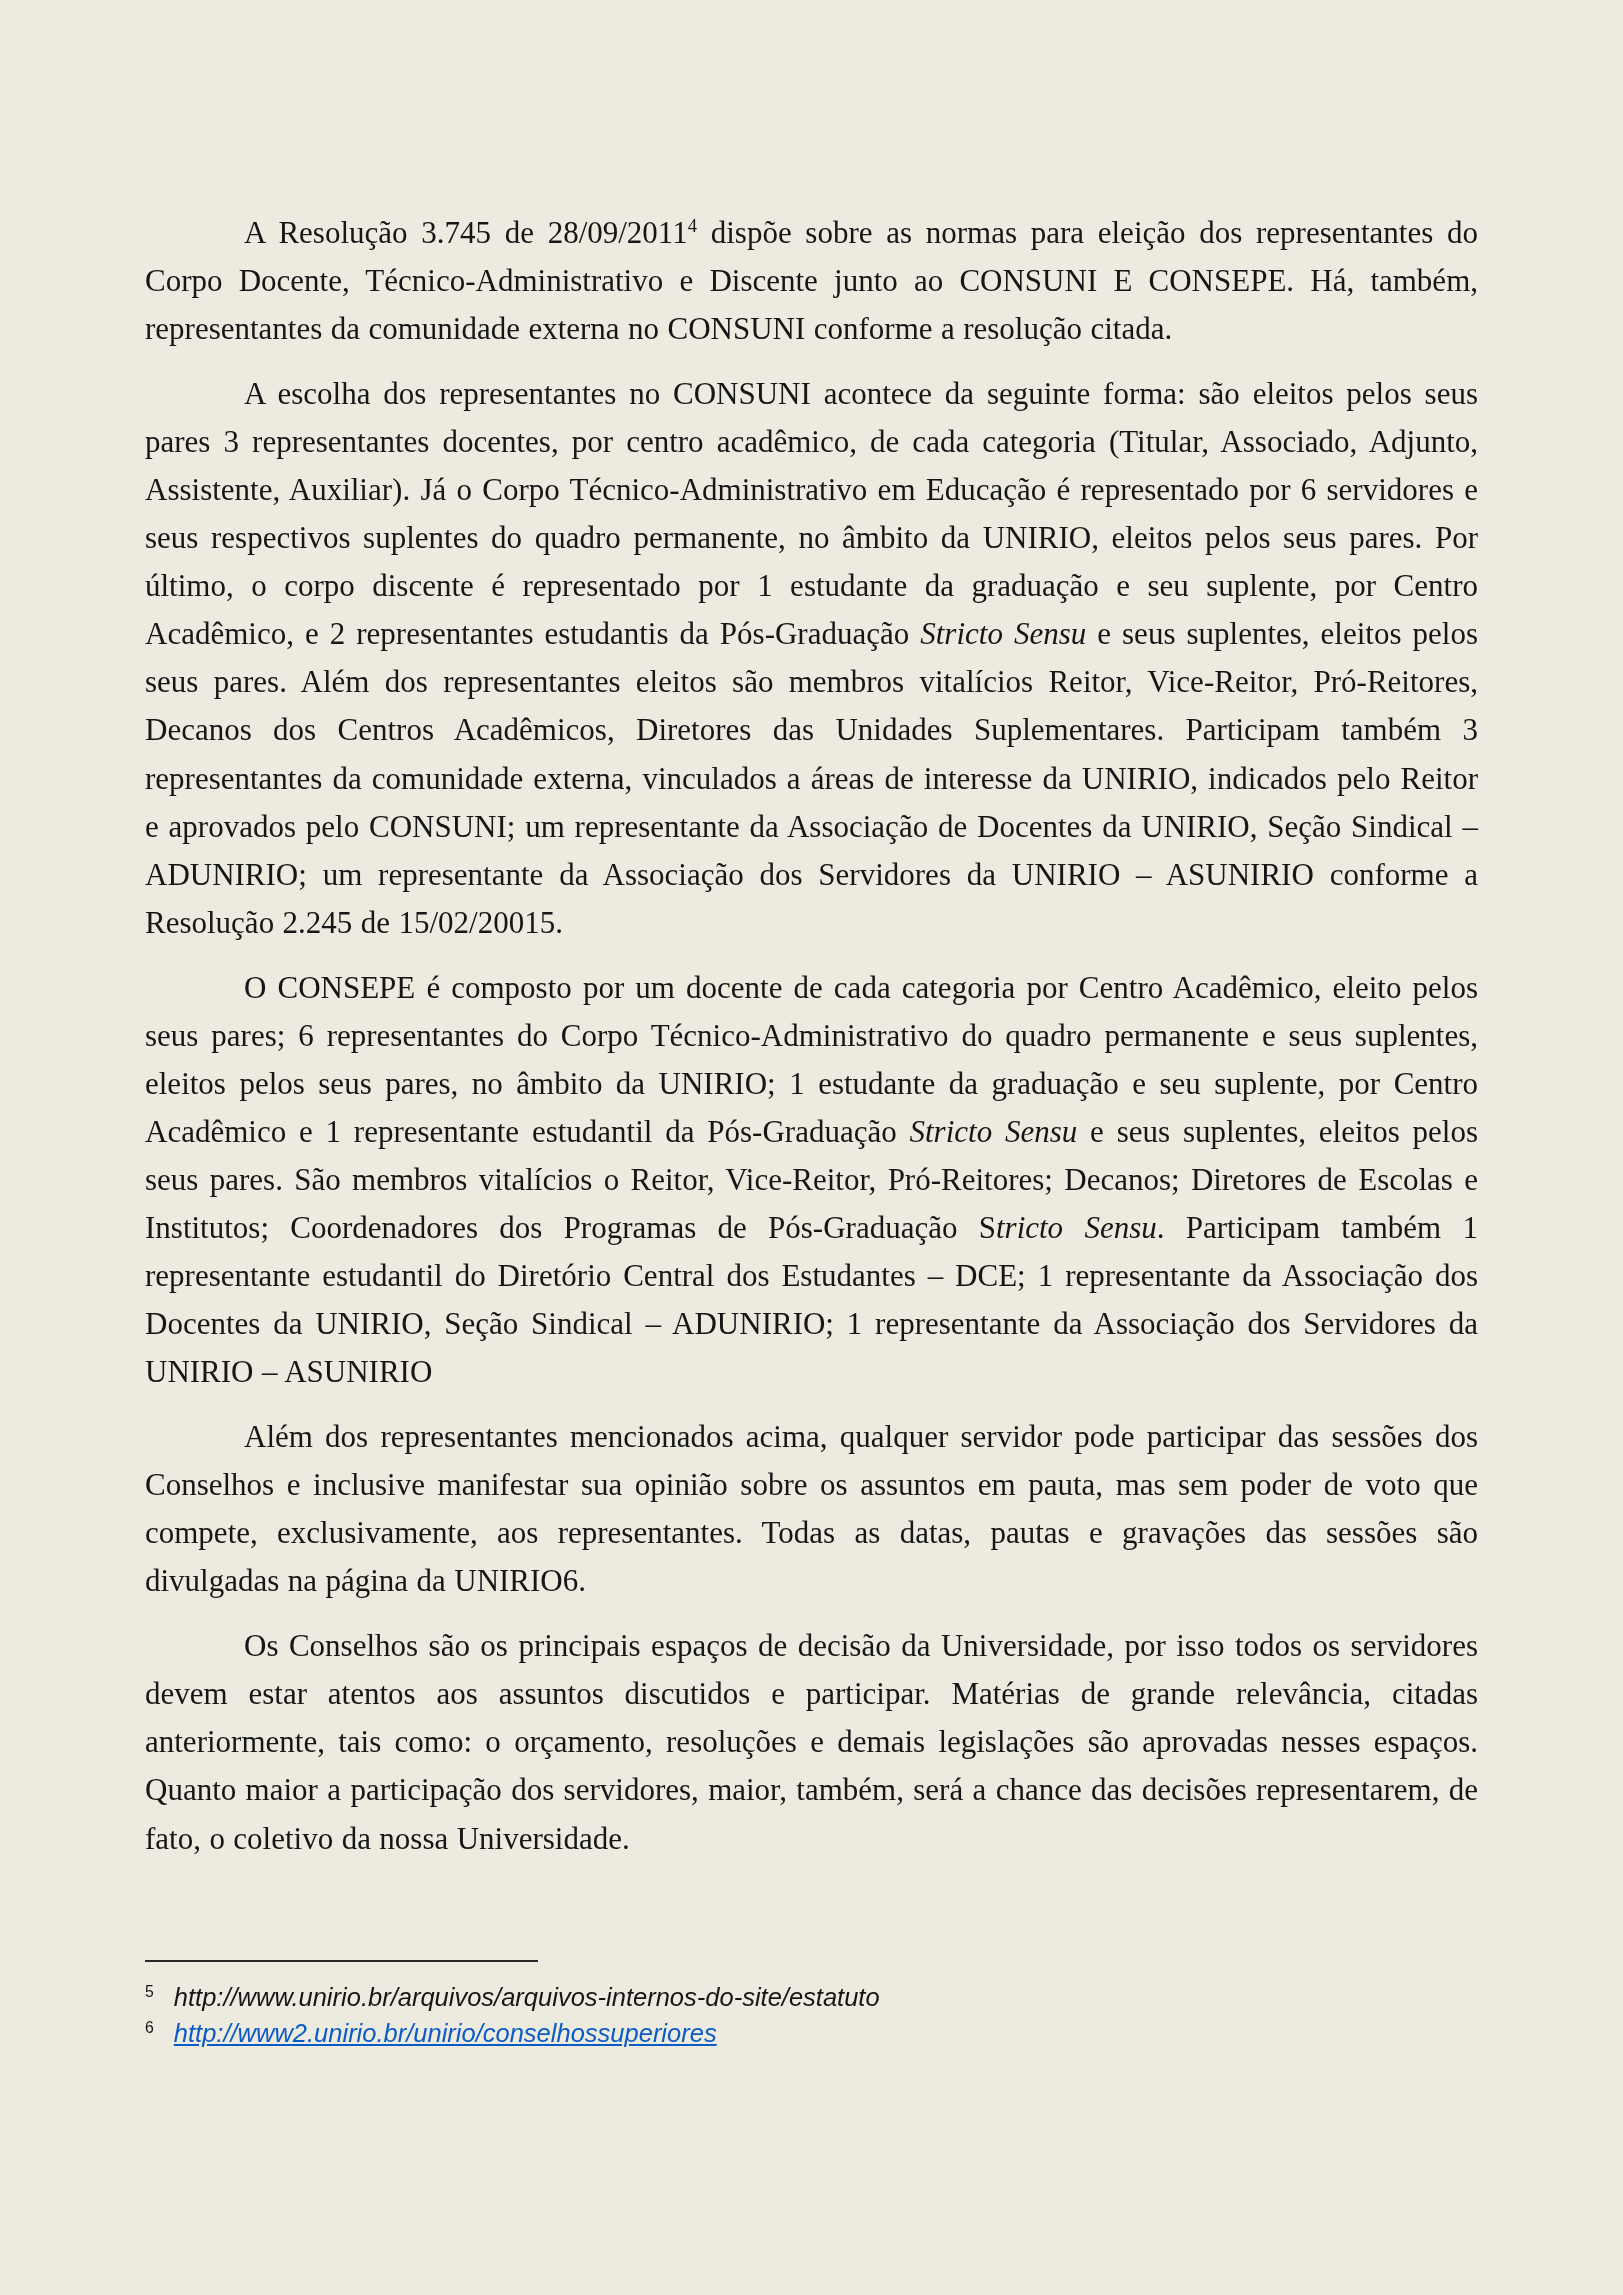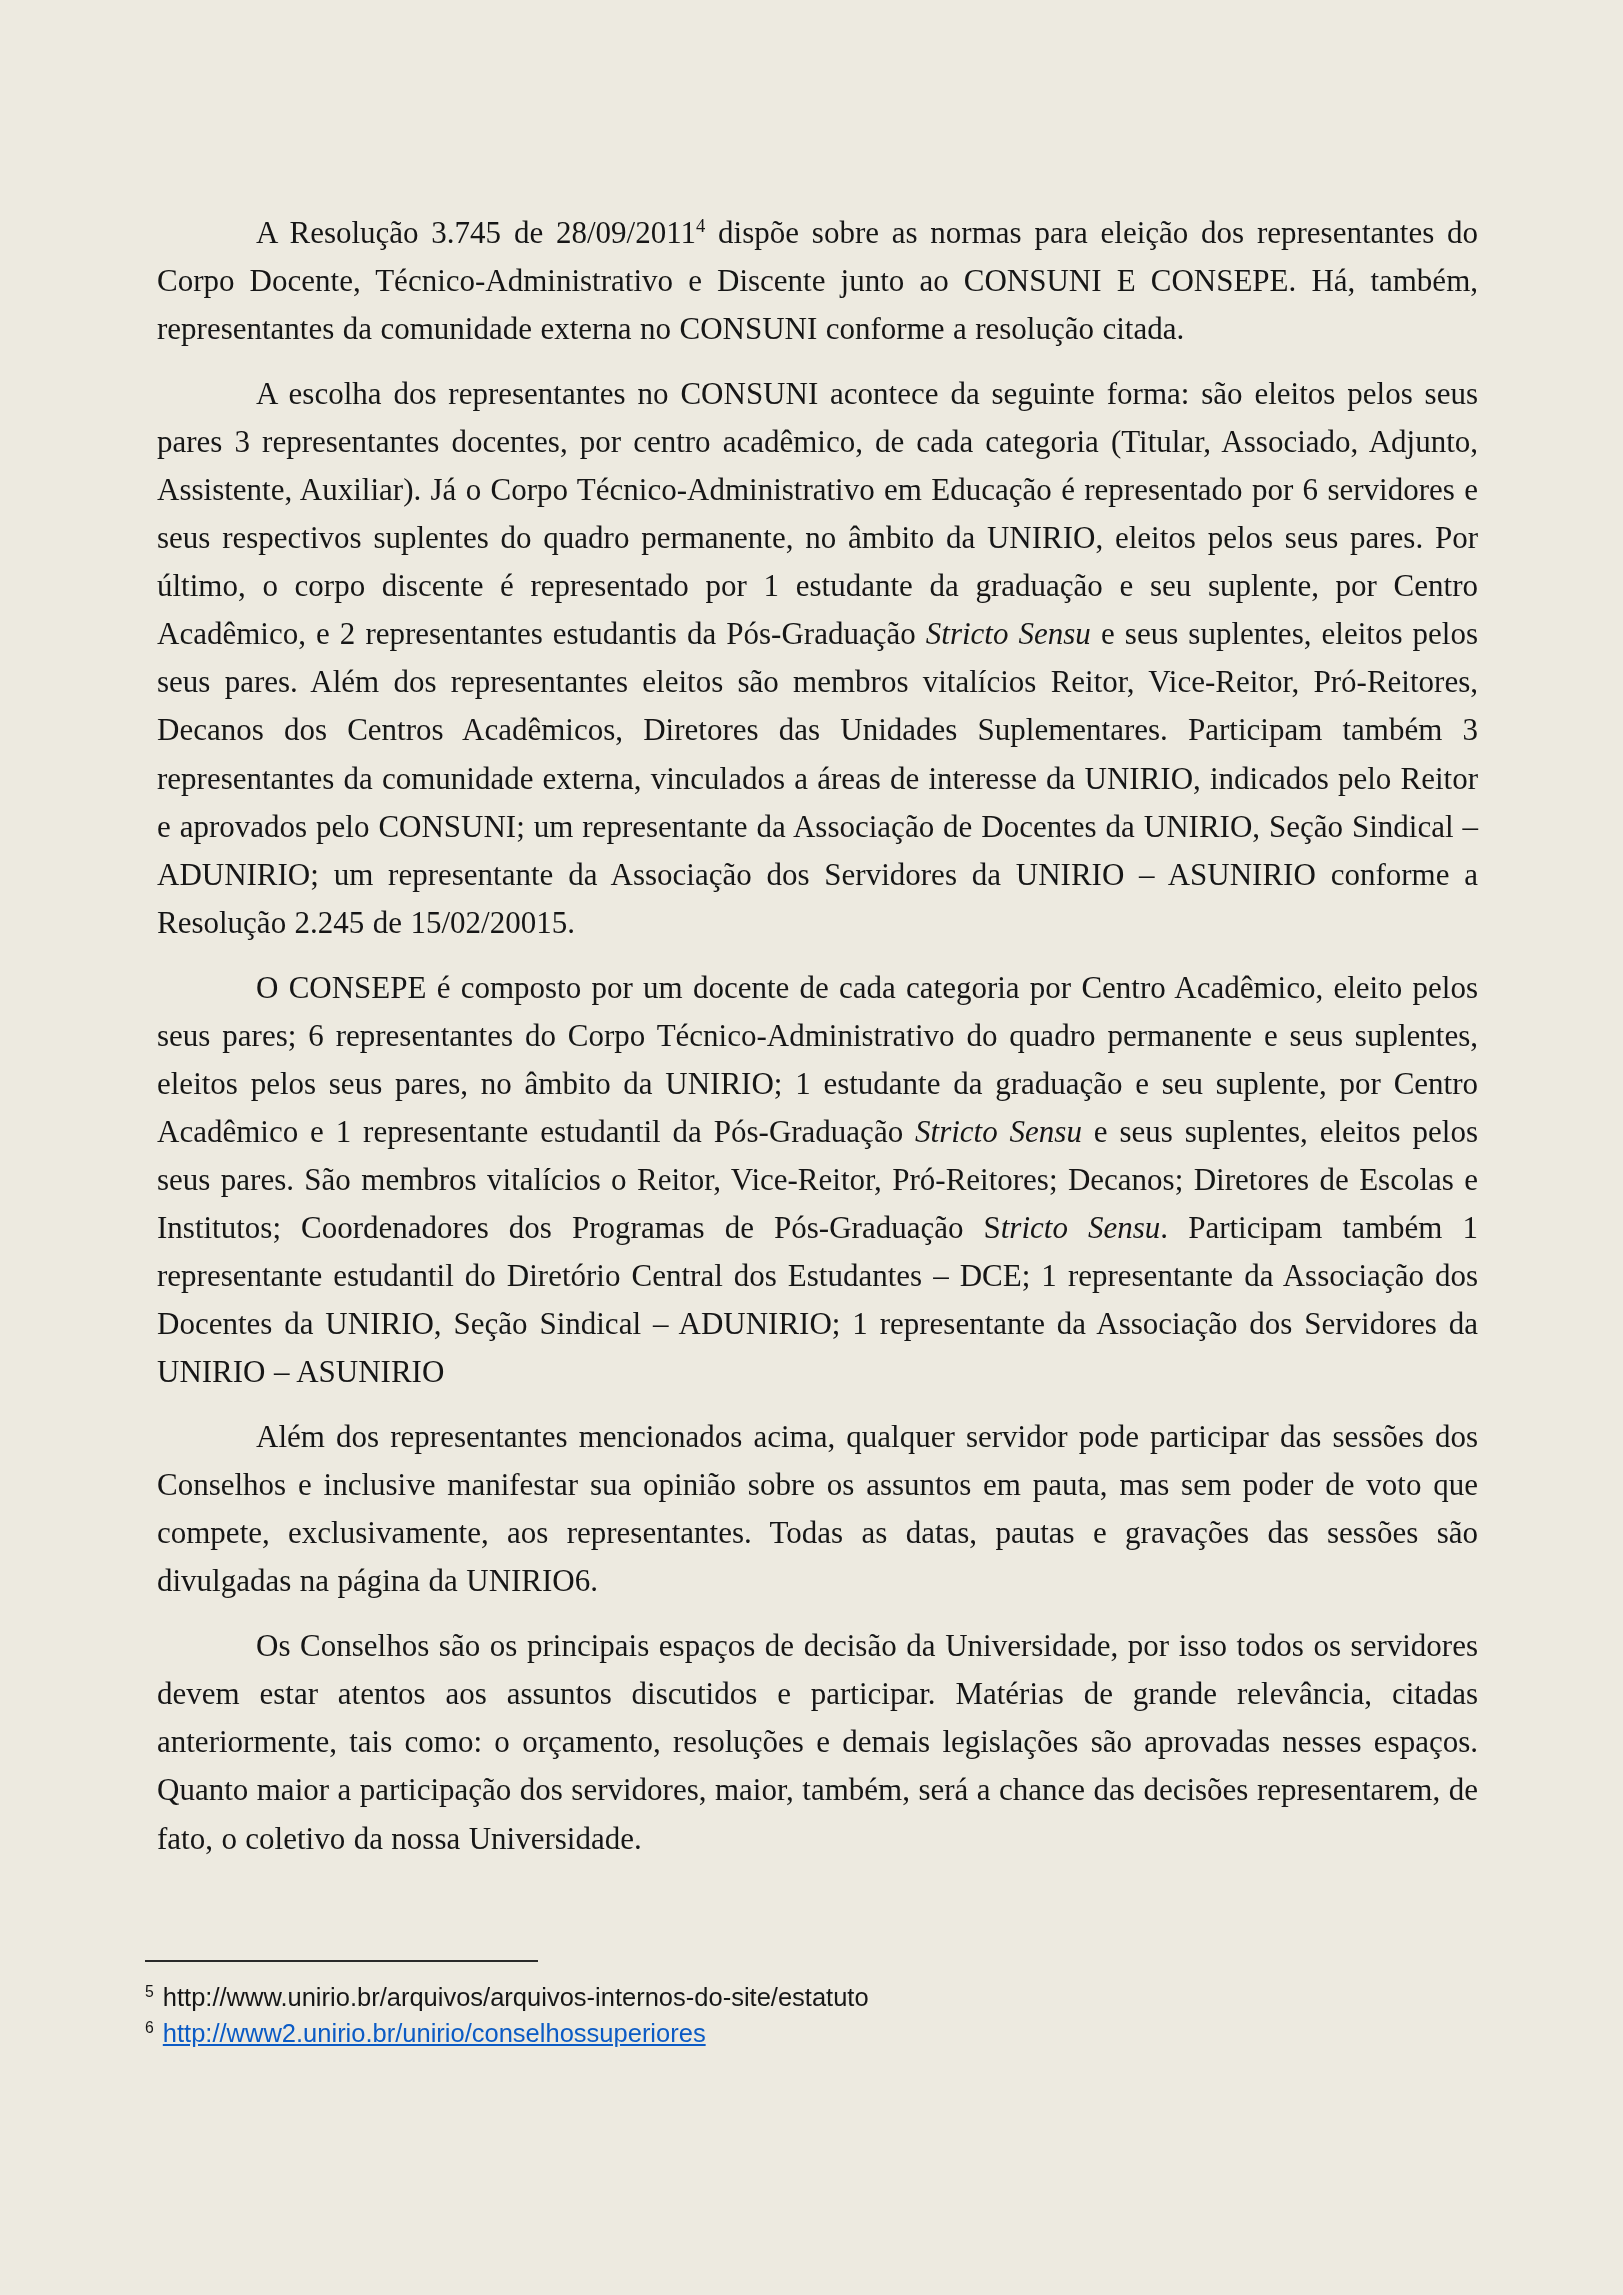--- a/index.html
+++ b/index.html
@@ -21,21 +21,21 @@
     position: absolute;
     top: 209px;
     left: 145px;
     right: 145px;
     font-size: 31px;
     line-height: 1.55;
     text-align: justify;
     word-spacing: 0.7px;
   }
   .para {
-    margin: 0 0 17px 12px;
+    margin: 0 0 17px 0;
     text-indent: 99px;
   }
   .para sup {
     font-size: 0.60em;
     line-height: 0;
   }
   .para em {
     font-style: italic;
   }
   .footnotes {
@@ -54,21 +54,21 @@
     border-top: 2px solid #2a2a2a;
     margin: 0 0 18.3px 0;
   }
   .footnote {
     overflow-wrap: anywhere;
   }
   .fn-marker {
     font-size: 0.62em;
     line-height: 0;
   }
-  .gap { margin-left: 9px; }
+  .gap { margin-left: 20px; font-style: italic; }
   .fn-link {
     color: var(--link, #0b5bc5);
     text-decoration: underline;
     cursor: pointer;
   }
 </style>
 </head>
 <body>
 
 <div class="page">

